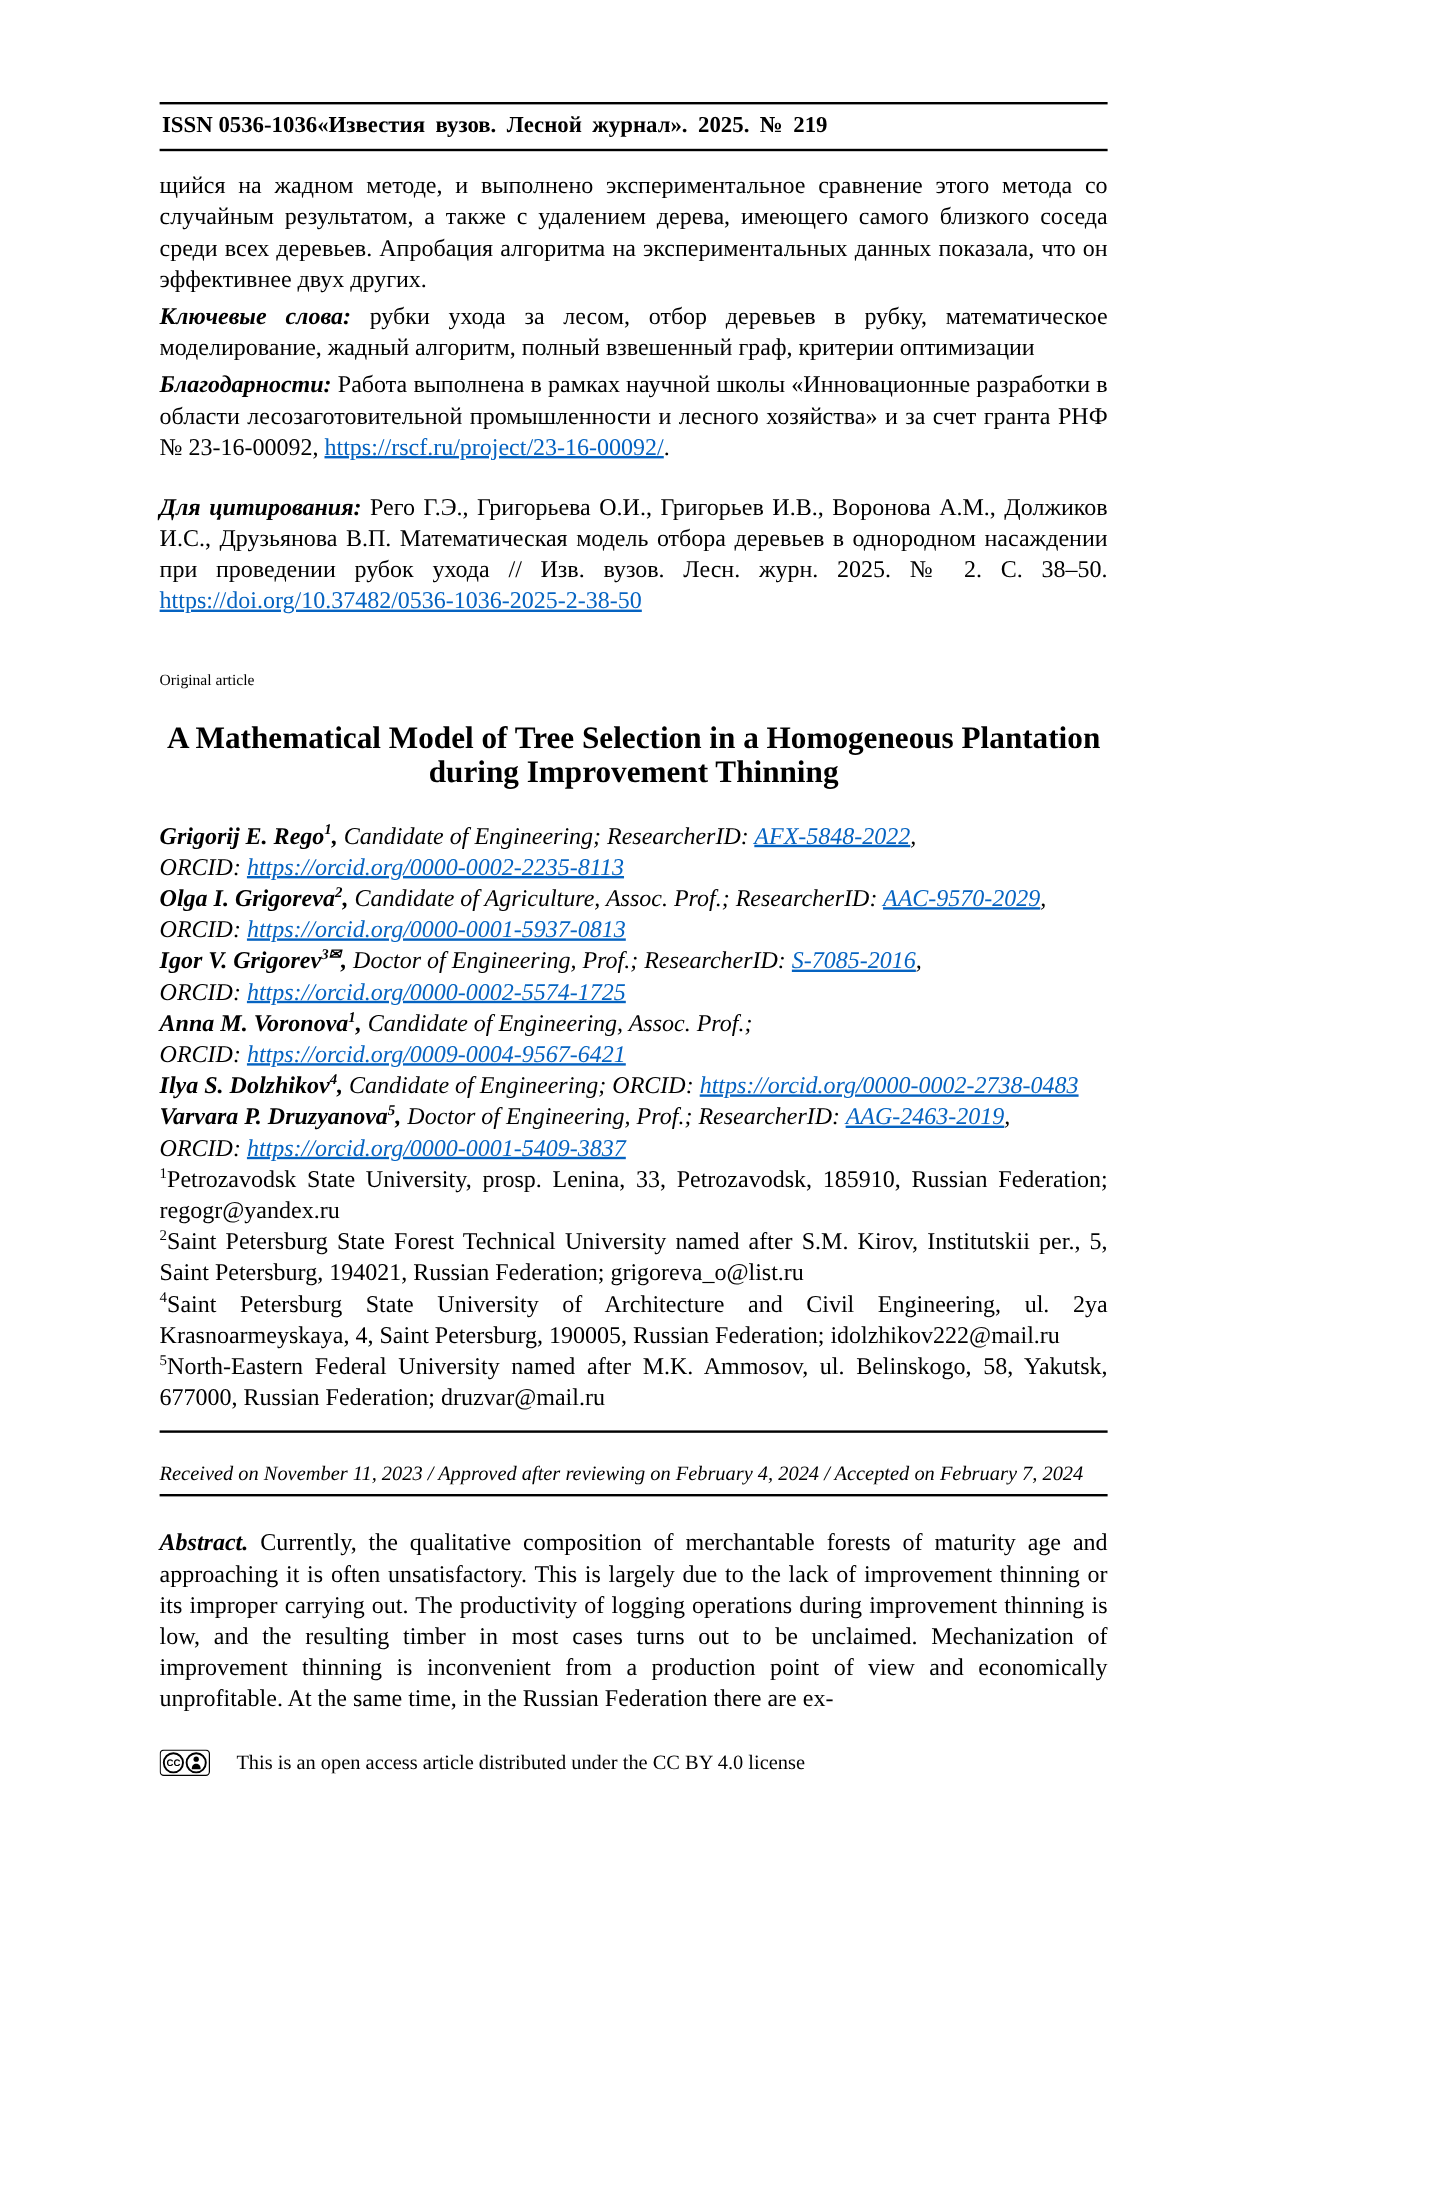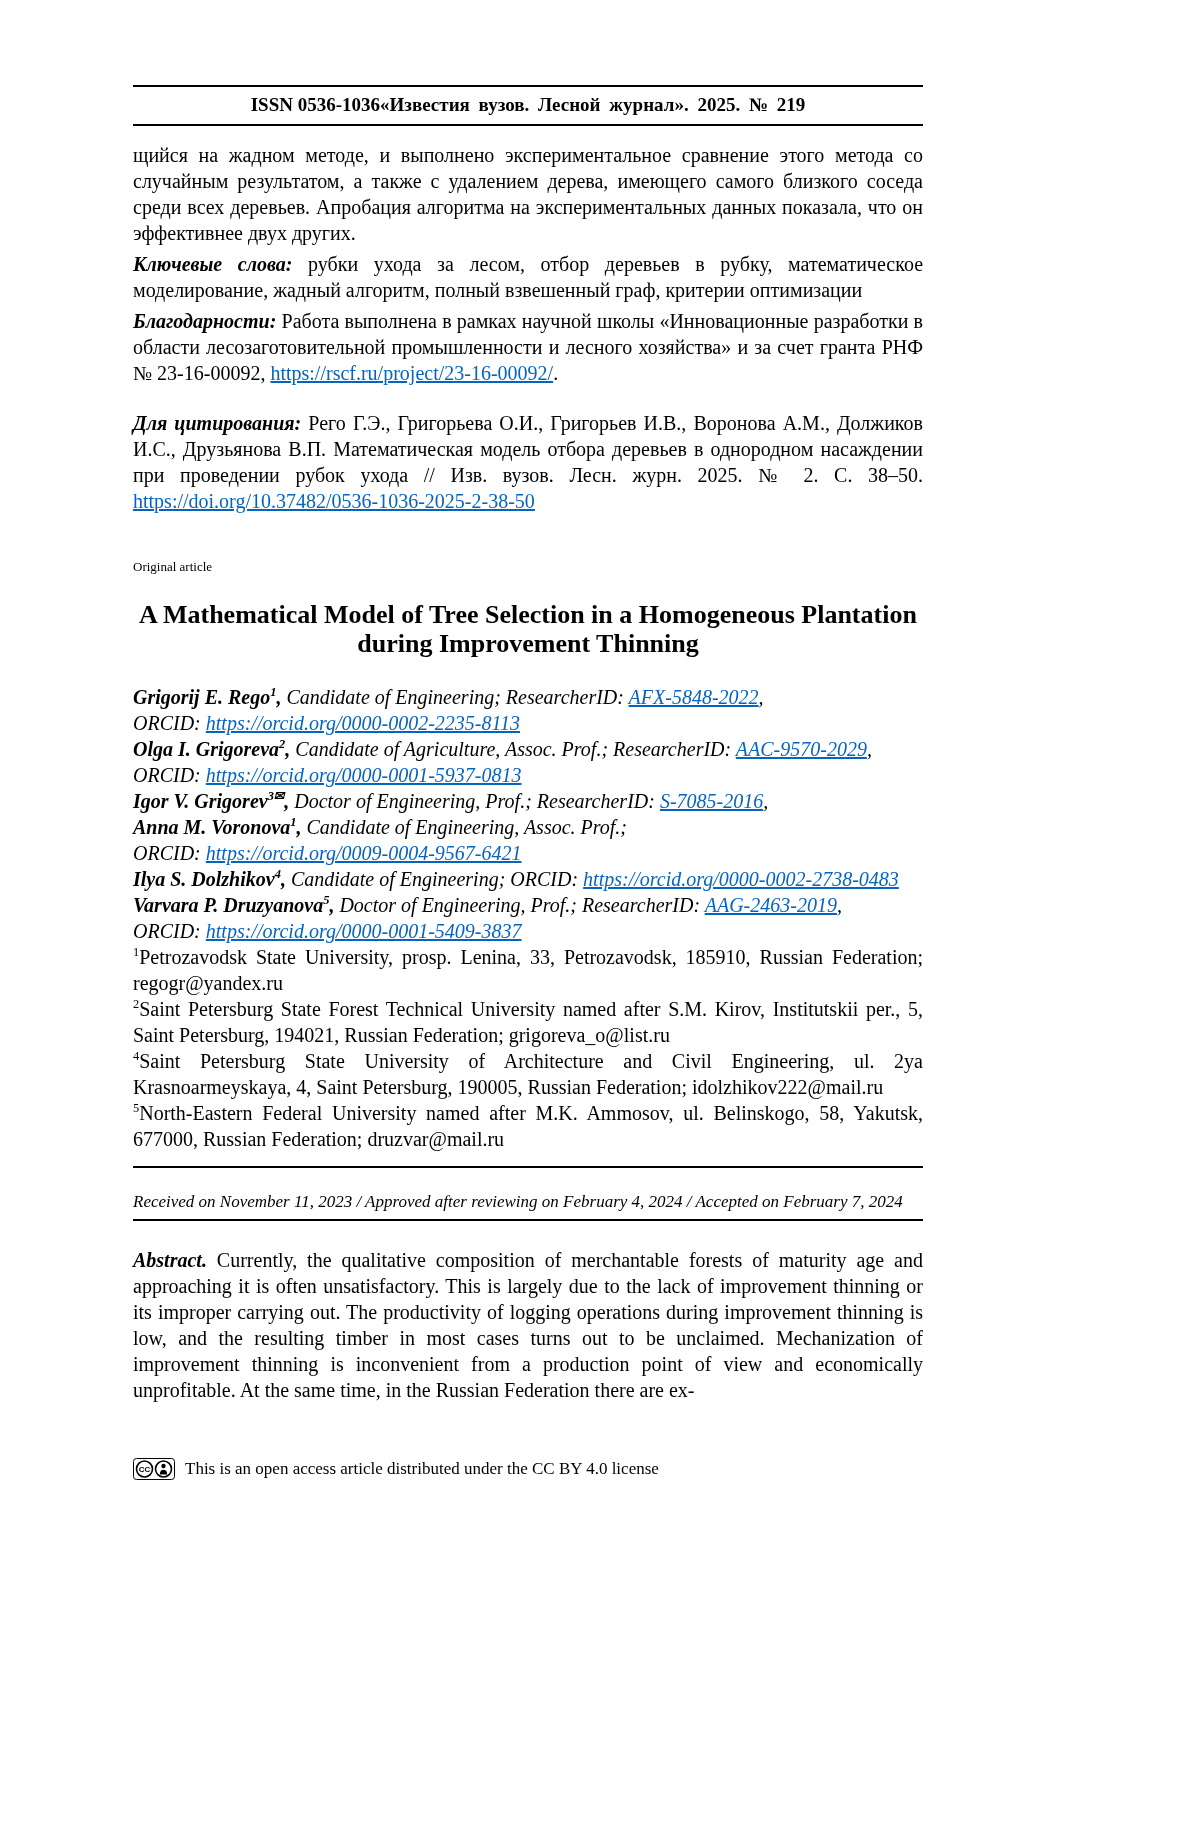--- a/index.html
+++ b/index.html
@@ -8,21 +8,21 @@
     background: #ffffff; color: #000000;
     font-family: "Liberation Serif", serif;
     position: relative; overflow: hidden;
   }
   .content { position: absolute; left: 133px; top: 0; width: 790px; }
 
   .pg-header {
     margin-top: 85px;
     border-top: 2px solid #000; border-bottom: 2px solid #000;
     padding: 5px 2px 6px 2px;
-    display: flex; justify-content: center; align-items: baseline;
+    display: flex; justify-content: flex-start; align-items: baseline;
     font-weight: bold; font-size: 19px; line-height: 26px;
   }
   .pg-header .journal { word-spacing: 4px; }
 
   p { margin: 0; }
   .body-text { font-size: 20px; line-height: 26px; text-align: justify; }
   .bi { font-weight: bold; font-style: italic; }
   a.lnk { color: var(--link, #0563C1); text-decoration: underline; cursor: pointer; }
 
   .p-cont { margin-top: 16px; }
@@ -52,21 +52,21 @@
     margin-top: 14px;
     border-top: 2px solid #000; border-bottom: 2px solid #000;
     padding: 23px 0 6px 0;
     font-style: italic; font-size: 17px; line-height: 22px;
   }
 
   .p-abs { margin-top: 26px; }
 
   .footer {
     position: absolute; left: 133px; top: 1458px; width: 790px;
-    display: flex; align-items: center; gap: 10px;
+    display: flex; align-items: center; gap: 22px;
     font-size: 17px; line-height: 22px;
   }
 </style>
 </head>
 <body>
 
 <div class="content">
 
   <div class="pg-header">
     <span>ISSN 0536-1036</span>
@@ -85,20 +85,21 @@
   <p class="orig">Original article</p>
 
   <h1 class="title">A Mathematical Model of Tree Selection in a Homogeneous Plantation during Improvement Thinning</h1>
 
   <div class="authors-block" id="authors">
       <div class="author-line"><span class="name">Grigorij E. Rego</span><sup>1</sup><span class="name">,</span><span class="run"> Candidate of Engineering; ResearcherID: </span><a class="lnk" href="#">AFX-5848-2022</a><span class="run">,</span></div>
       <div class="author-line"><span class="run">ORCID: </span><a class="lnk" href="#">https://orcid.org/0000-0002-2235-8113</a></div>
       <div class="author-line"><span class="name">Olga I. Grigoreva</span><sup>2</sup><span class="name">,</span><span class="run"> Candidate of Agriculture, Assoc. Prof.; ResearcherID: </span><a class="lnk" href="#">AAC-9570-2029</a><span class="run">,</span></div>
       <div class="author-line"><span class="run">ORCID: </span><a class="lnk" href="#">https://orcid.org/0000-0001-5937-0813</a></div>
       <div class="author-line"><span class="name">Igor V. Grigorev</span><sup>3✉</sup><span class="name">,</span><span class="run"> Doctor of Engineering, Prof.; ResearcherID: </span><a class="lnk" href="#">S-7085-2016</a><span class="run">,</span></div>
+      <div class="author-line"><span class="run">ORCID: </span><a class="lnk" href="#">https://orcid.org/0000-0002-5574-1725</a></div>
       <div class="author-line"><span class="name">Anna M. Voronova</span><sup>1</sup><span class="name">,</span><span class="run"> Candidate of Engineering, Assoc. Prof.;</span></div>
       <div class="author-line"><span class="run">ORCID: </span><a class="lnk" href="#">https://orcid.org/0009-0004-9567-6421</a></div>
       <div class="author-line"><span class="name">Ilya S. Dolzhikov</span><sup>4</sup><span class="name">,</span><span class="run"> Candidate of Engineering; ORCID: </span><a class="lnk" href="#">https://orcid.org/0000-0002-2738-0483</a></div>
       <div class="author-line"><span class="name">Varvara P. Druzyanova</span><sup>5</sup><span class="name">,</span><span class="run"> Doctor of Engineering, Prof.; ResearcherID: </span><a class="lnk" href="#">AAG-2463-2019</a><span class="run">,</span></div>
       <div class="author-line"><span class="run">ORCID: </span><a class="lnk" href="#">https://orcid.org/0000-0001-5409-3837</a></div>
     </div>
 
   <div class="affiliations-block" id="affiliations">
       <div class="affiliation"><sup>1</sup><span class="run">Petrozavodsk State University, prosp. Lenina, 33, Petrozavodsk, 185910, Russian Federation; regogr@yandex.ru</span></div>
       <div class="affiliation"><sup>2</sup><span class="run">Saint Petersburg State Forest Technical University named after S.M. Kirov, Institutskii per., 5, Saint Petersburg, 194021, Russian Federation; grigoreva_o@list.ru</span></div>

